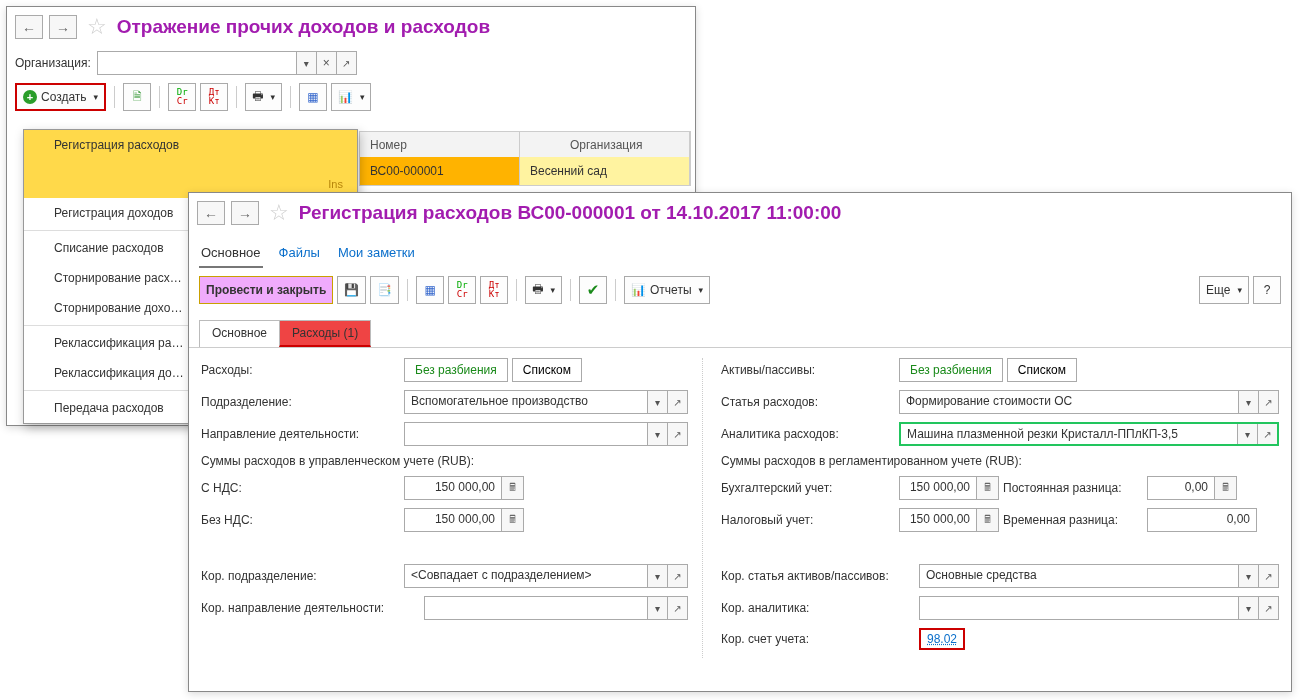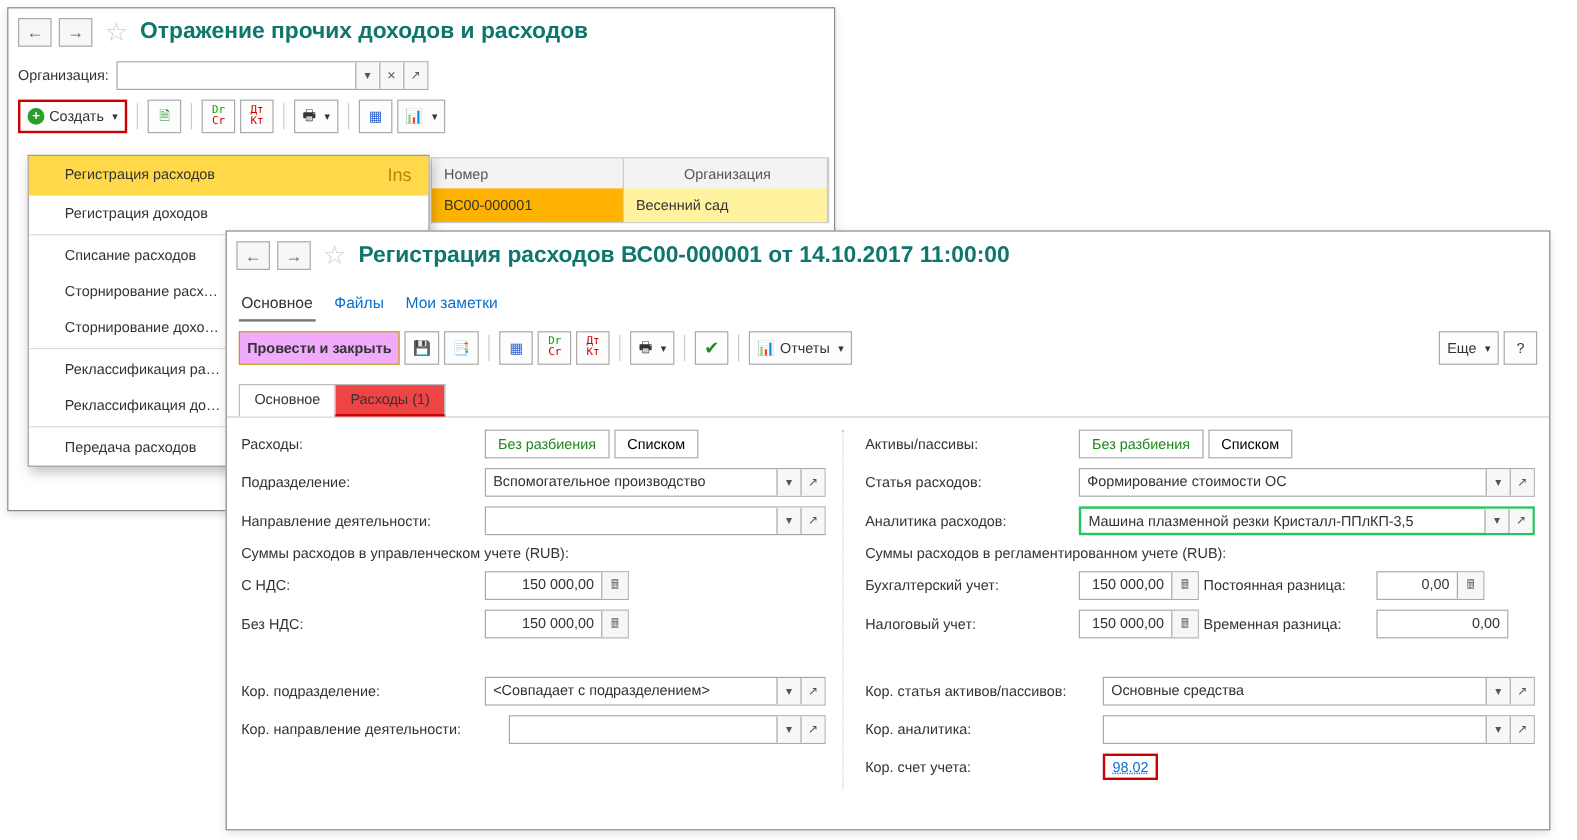--- a/index.html
+++ b/index.html
@@ -31,21 +31,21 @@
     height: 40px;
   }
   .navbtn {
     width: 28px; height:24px; border:1px solid #aaa; background:#f7f7f7;
     display:inline-flex;align-items:center;justify-content:center;
     font-size:14px; color:#666;
   }
   .star {
     font-size:22px; color:#ccc; margin: 0 4px;
   }
-  .title-text { font-size: 19px; font-weight: bold; color:#0f766e; }
+  .title-text { font-size: 19px; font-weight: bold; color:#a21caf; }
 
   
   .formrow {
     display:flex; align-items:center; padding:4px 8px; gap:6px;
   }
   .label { color:#333; font-size:12px; }
   .combo {
     display:inline-flex; border:1px solid #aaa; height:24px; background:#fff;
   }
   .combo .txt {
@@ -86,21 +86,21 @@
     border:1px solid #999; background:#fff;
     box-shadow:2px 4px 10px rgba(0,0,0,0.25);
     z-index:5;
   }
   .dropdown .item {
     padding:8px 14px 8px 30px; border-bottom:0;
     font-size:12px; color:#333; cursor:default;
     display:flex; justify-content:space-between;
   }
   .dropdown .item.selected { background:#ffd94a; }
-  .dropdown .item .shortcut { color:#b8860b; font-size:15px; }
+  .dropdown .item .shortcut { color:#b8860b; font-size:11px;margin-top:40px; }
   .dropdown .divider { height:1px; background:#ddd; margin:2px 0; }
 
   
   .gridhead {
     position:absolute; left:352px; top:124px; right:4px;
     display:flex; border:1px solid #ccc; background:#f3f3f3;gap:40px;
   }
   .gridhead .col {
     padding:6px 10px; border-right:1px solid #ccc; font-size:12px; color:#555;
   }

